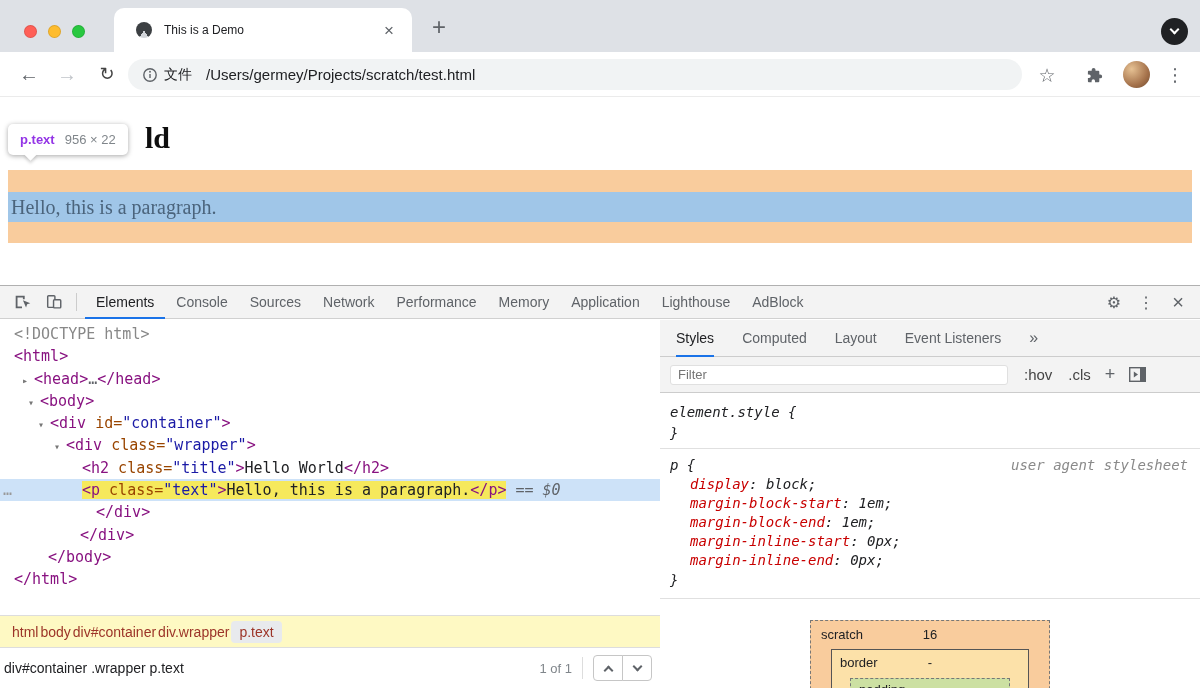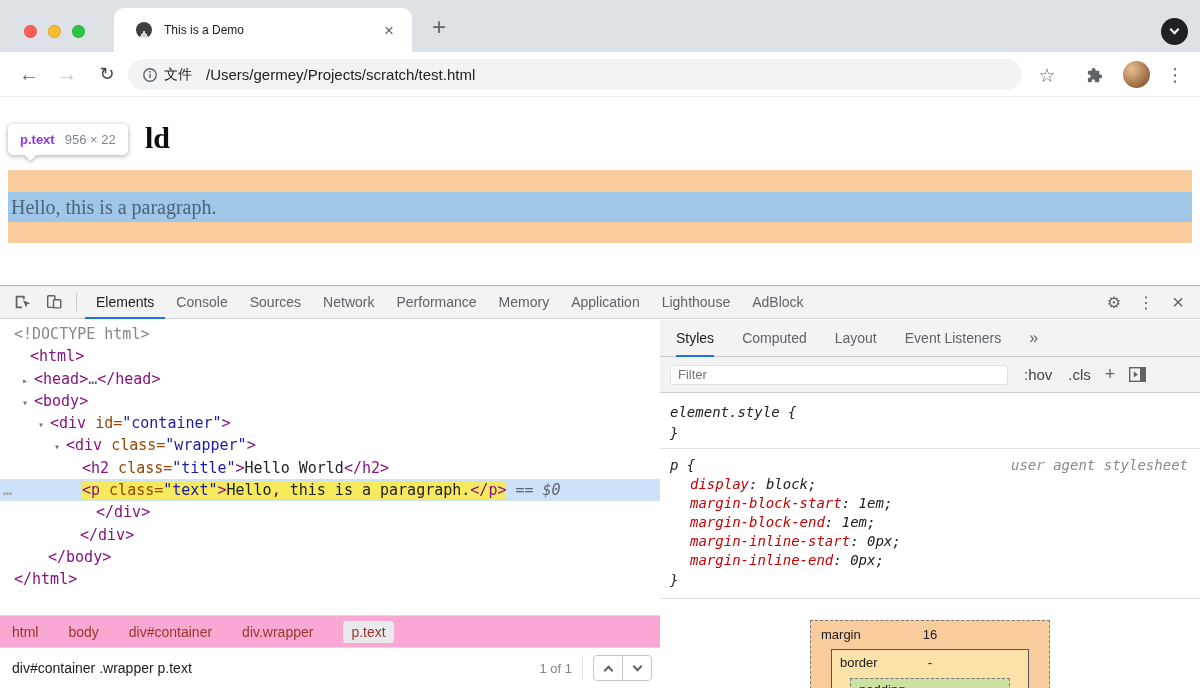--- a/index.html
+++ b/index.html
@@ -95,28 +95,28 @@
   .tk-attr { color:#994500; }
   .tk-val { color:#1a1aa6; }
   .tk-txt { color:#202124; }
   .tk-gray { color:#5f6368; }
   .tk-dollar { color:#5f6368; font-style:italic; }
   .tk-arrow { color:#777; font-size:10px; display:inline-block; width:12px; }
   .tk-hl { background:#f6e95c; }
 
   
   .breadcrumbs { position:absolute; bottom:41px; left:0; right:0; height:32px; border-top:1px solid #ddd;
-    background:#f9a8d4; display:flex; align-items:center; padding-left:12px; gap:30px; font-size:14px; }
+    background:#fef9c3; display:flex; align-items:center; padding-left:12px; gap:2px; font-size:14px; }
   .crumb { color:#9c3428; white-space:nowrap; }
   .crumb.current { background:#e8eaed; padding:3px 8px; border-radius:4px; }
 
   
   .findbar { position:absolute; bottom:0; left:0; right:0; height:41px; border-top:1px solid #ddd;
     background:#fff; display:flex; align-items:center; }
-  .find-input { border:none; outline:none; font-size:14px; color:#202124; margin-left:12px; width:330px;
+  .find-input { border:none; outline:none; font-size:14px; color:#202124; margin-left:4px; width:330px;
     font-family:"Liberation Sans", sans-serif; background:transparent; }
   .find-count { color:#80868b; font-size:13px; margin-left:auto; }
   .vsep { width:1px; height:22px; background:#ddd; margin:0 10px; }
   .navbtn { width:30px; height:26px; border:1px solid #c6c6c6; background:#fff; display:flex;
     align-items:center; justify-content:center; }
   .navbtn.first { border-radius:4px 0 0 4px; }
   .navbtn.last { border-radius:0 4px 4px 0; margin-left:-1px; }
   .cancel-btn { margin-left:24px; margin-right:18px; width:94px; height:28px; border:1px solid #cfcfcf;
     border-radius:4px; background:#fff; color:#0f172a; font-size:14px; display:flex; align-items:center;
     justify-content:center; }
@@ -251,23 +251,23 @@
       <div class="dt-right-ic">⚙</div>
       <div class="dt-right-ic">⋮</div>
       <div class="dt-right-ic close">×</div>
     </div>
 
     <div class="dt-body">
 
       <div class="dt-left">
         <div class="dom-tree">
           <div class="tl" style="padding-left:14px"><span class="tk-doctype">&lt;!DOCTYPE html&gt;</span></div>
-          <div class="tl" style="padding-left:30px"><span class="tk-tag">&lt;html&gt;</span></div>
+          <div class="tl" style="padding-left:14px"><span class="tk-tag">&lt;html&gt;</span></div>
           <div class="tl" style="padding-left:22px"><span class="tk-arrow">▸</span><span class="tk-tag">&lt;head&gt;</span><span class="tk-gray">…</span><span class="tk-tag">&lt;/head&gt;</span></div>
-          <div class="tl" style="padding-left:22px"><span class="tk-arrow">▾</span><span class="tk-tag">&lt;body&gt;</span></div>
+          <div class="tl" style="padding-left:28px"><span class="tk-arrow">▾</span><span class="tk-tag">&lt;body&gt;</span></div>
           <div class="tl" style="padding-left:38px"><span class="tk-arrow">▾</span><span class="tk-tag">&lt;div</span><span class="tk-attr"> id=</span><span class="tk-val">"container"</span><span class="tk-tag">&gt;</span></div>
           <div class="tl" style="padding-left:54px"><span class="tk-arrow">▾</span><span class="tk-tag">&lt;div</span><span class="tk-attr"> class=</span><span class="tk-val">"wrapper"</span><span class="tk-tag">&gt;</span></div>
           <div class="tl" style="padding-left:82px"><span class="tk-tag">&lt;h2</span><span class="tk-attr"> class=</span><span class="tk-val">"title"</span><span class="tk-tag">&gt;</span><span class="tk-txt">Hello World</span><span class="tk-tag">&lt;/h2&gt;</span></div>
           <div class="tl sel" style="padding-left:82px"><span class="more">…</span><span class="tk-tag tk-hl">&lt;p</span><span class="tk-attr tk-hl"> class=</span><span class="tk-val tk-hl">"text"</span><span class="tk-tag tk-hl">&gt;</span><span class="tk-txt tk-hl">Hello, this is a paragraph.</span><span class="tk-tag tk-hl">&lt;/p&gt;</span><span class="tk-gray"> == </span><span class="tk-dollar">$0</span></div>
           <div class="tl" style="padding-left:96px"><span class="tk-tag">&lt;/div&gt;</span></div>
           <div class="tl" style="padding-left:80px"><span class="tk-tag">&lt;/div&gt;</span></div>
           <div class="tl" style="padding-left:48px"><span class="tk-tag">&lt;/body&gt;</span></div>
           <div class="tl" style="padding-left:14px"><span class="tk-tag">&lt;/html&gt;</span></div>
         </div>
 
@@ -330,21 +330,21 @@
             <div class="css-line"><span class="tk-prop">display</span><span class="tk-plain">: </span><span class="tk-value">block</span><span class="tk-plain">;</span></div>
             <div class="css-line"><span class="tk-prop">margin-block-start</span><span class="tk-plain">: </span><span class="tk-value">1em</span><span class="tk-plain">;</span></div>
             <div class="css-line"><span class="tk-prop">margin-block-end</span><span class="tk-plain">: </span><span class="tk-value">1em</span><span class="tk-plain">;</span></div>
             <div class="css-line"><span class="tk-prop">margin-inline-start</span><span class="tk-plain">: </span><span class="tk-value">0px</span><span class="tk-plain">;</span></div>
             <div class="css-line"><span class="tk-prop">margin-inline-end</span><span class="tk-plain">: </span><span class="tk-value">0px</span><span class="tk-plain">;</span></div>
             <div class="rule-close">}</div>
           </div>
           <div class="hdivider"></div>
 
           <div class="boxmodel">
-            <span class="bm-label bm-margin-label">margin</span>
+            <span class="bm-label bm-margin-label">scratch</span>
             <span class="bm-label bm-margin-value">16</span>
             <div class="bm-border">
               <span class="bm-label bm-border-label">border</span>
               <span class="bm-label bm-border-value">-</span>
               <div class="bm-padding">
                 <span class="bm-label bm-padding-label">padding</span>
               </div>
             </div>
           </div>
         </div>

